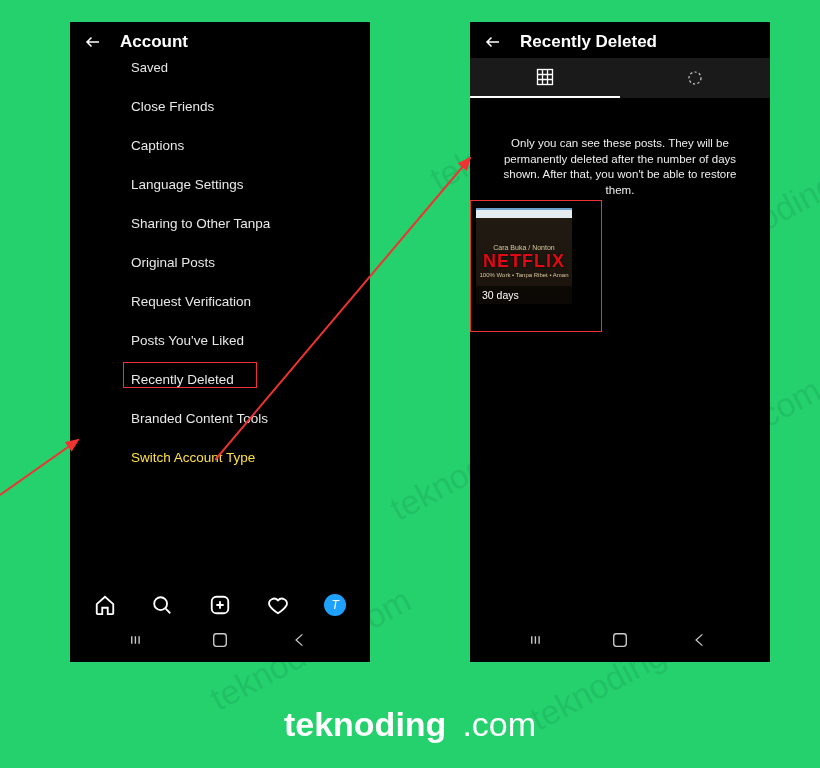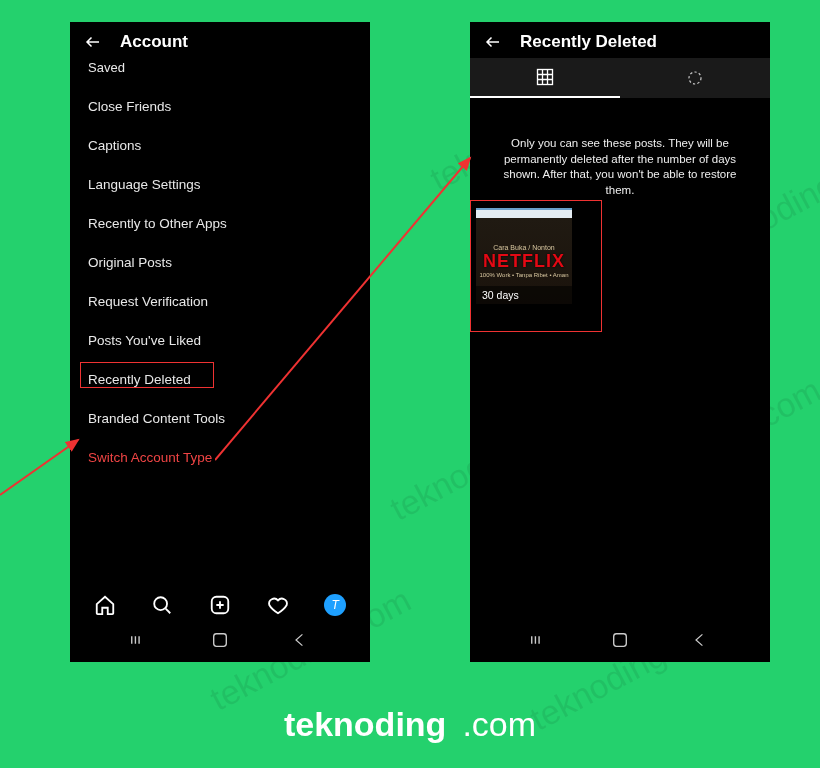--- a/index.html
+++ b/index.html
@@ -23,26 +23,26 @@
   }
   .phone.left { left: 70px; top: 22px; }
   .phone.right { left: 470px; top: 22px; }
   .header {
     display: flex; align-items: center; gap: 18px;
     padding: 10px 14px 6px 14px;
   }
   .back-ico { width: 18px; height: 18px; }
   .back-ico svg { stroke: #fff; }
   .title { font-size: 17px; font-weight: 700; }
-  .menu { flex: 1; overflow: hidden; }
+  .menu { flex: 1; overflow: hidden; margin-left: 43px; }
   .menu-item {
     padding: 12px 18px; font-size: 13.5px; color: #e8e8e8;
     position: relative;
   }
-  .menu-item.link { color: #ef4444; }
+  .menu-item.link { color: #fde047; }
   .highlight-box {
     position: absolute; left: 10px; top: 2px;
     width: 134px; height: 26px;
     border: 1.5px solid #ef3232;
   }
   .bottom-tabs {
     display: flex; justify-content: space-around;
     align-items: center; padding: 10px 6px 6px 6px;
   }
   .bottom-tabs .ico { width: 22px; height: 22px; display:flex; align-items:center; justify-content:center; }
@@ -120,21 +120,21 @@
           <path d="M20 12H4M10 6l-6 6 6 6"></path>
         </svg>
     </span>
     <span class="title">Account</span>
   </div>
   <div class="menu">
     <div class="menu-item" style="padding-top:2px; font-size:13px;">Saved</div>
     <div class="menu-item">Close Friends</div>
     <div class="menu-item">Captions</div>
     <div class="menu-item">Language Settings</div>
-    <div class="menu-item">Recently to Other Apps</div>
+    <div class="menu-item">Sharing to Other Tanpa</div>
     <div class="menu-item">Original Posts</div>
     <div class="menu-item">Request Verification</div>
     <div class="menu-item">Posts You've Liked</div>
     <div class="menu-item">
       <span>Recently Deleted</span>
       <div class="highlight-box"></div>
     </div>
     <div class="menu-item">Branded Content Tools</div>
     <div class="menu-item link">Switch Account Type</div>
 

